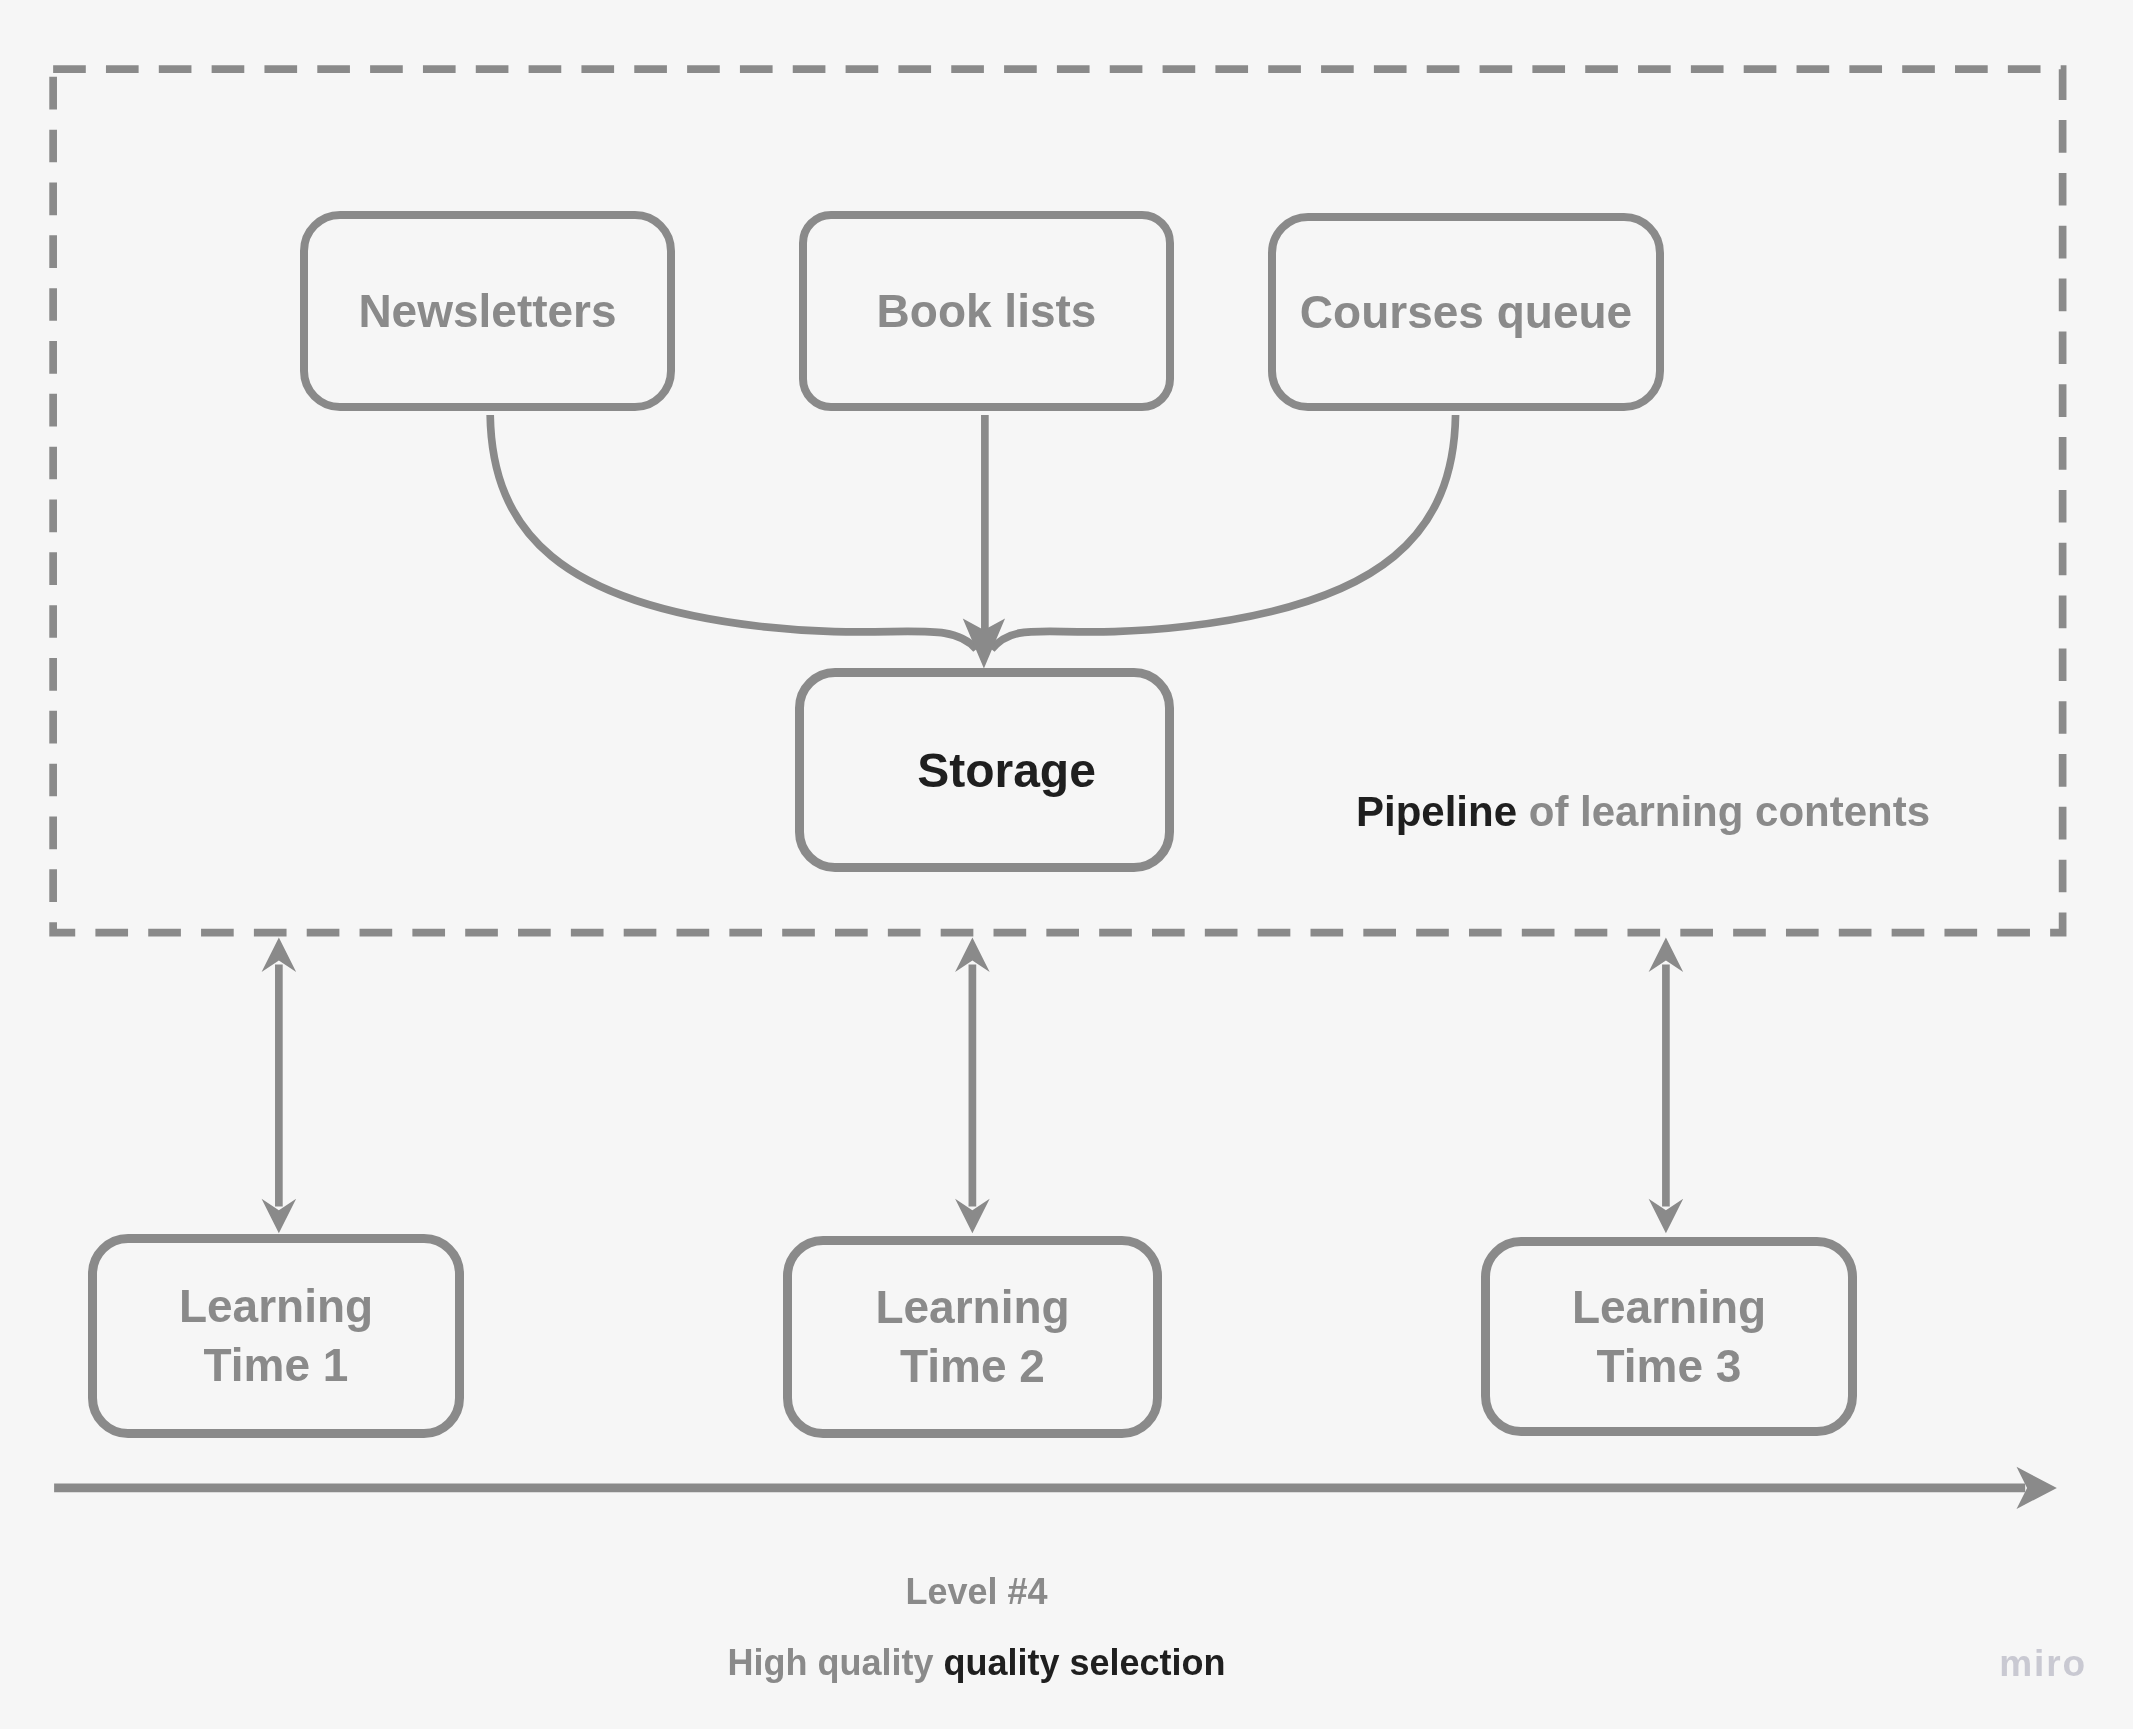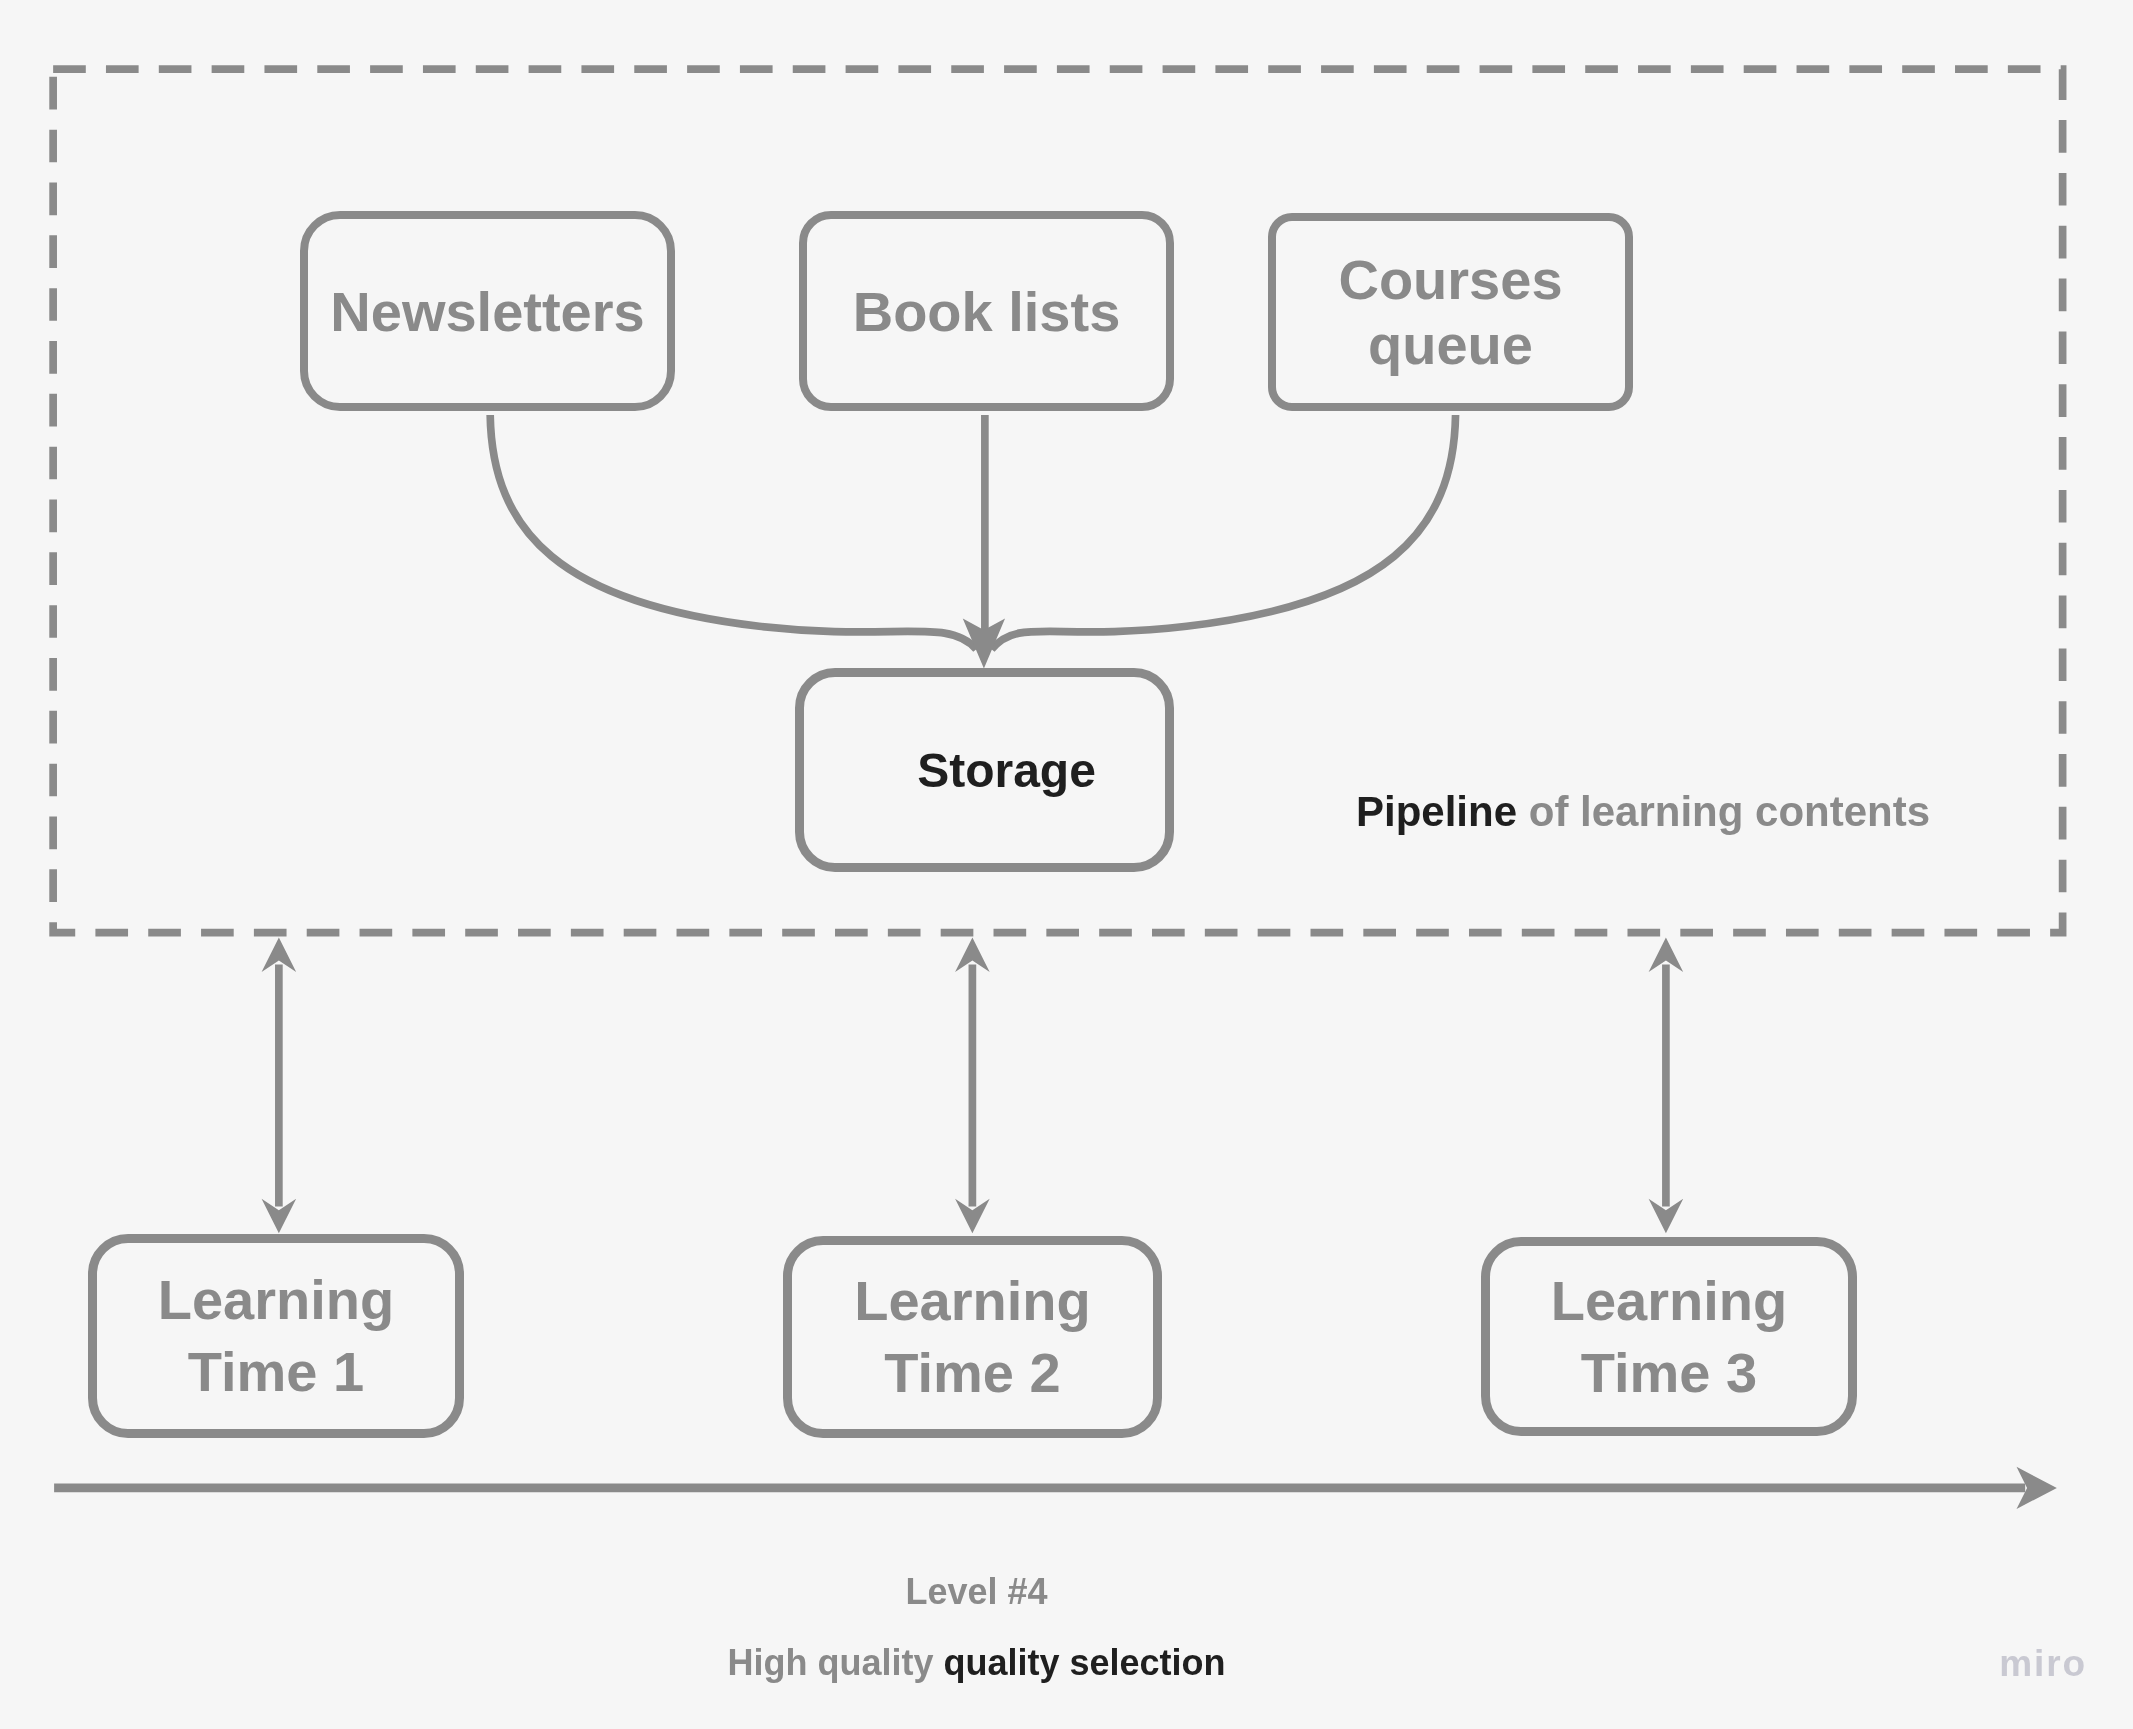--- a/index.html
+++ b/index.html
@@ -12,21 +12,21 @@
   }
   svg.wires{position:absolute;left:0;top:0;}
   .dashed-rect{fill:none;stroke:var(--stroke);stroke-width:8;stroke-dasharray:34 21;}
   .wire{fill:none;stroke:var(--stroke);stroke-width:8;}
   .wire-thick{fill:none;stroke:var(--stroke);stroke-width:9;}
   .ah{fill:var(--stroke);stroke:none;}
   .node{
     position:absolute; box-sizing:border-box;
     border:8.6px solid var(--stroke); border-radius:40px;
     display:flex; align-items:center; justify-content:center;
-    font-weight:700; font-size:56px; color:var(--gray);
+    font-weight:700; font-size:46px; color:var(--gray);
     text-align:center; background:var(--bg);
   }
   .node.dark{color:var(--dark); border-width:9.6px;padding-left:44px;}
   .node.lt{border-width:9.6px; line-height:1.28; white-space:pre-line;}
   .pipeline-caption{
     position:absolute; left:1356px; top:780px; width:634px; height:63px;
     font-size:42px; font-weight:700; text-align:left; line-height:63px;
     color:var(--gray); white-space:nowrap;
   }
   .pipeline-caption .b{color:var(--dark);}
@@ -78,21 +78,21 @@
       <polygon class="ah" points="2141,1549 2099,1527 2110,1549 2099,1571"></polygon>
     </g>
   </svg>
 
   <div class="node" style="left:300px;top:211px;width:375px;height:200px;">
     <span>Newsletters</span>
   </div>
   <div class="node" style="left:799px;top:211px;width:375px;height:200px;border-radius:32px;">
     <span>Book lists</span>
   </div>
-  <div class="node" style="left:1268px;top:213px;width:365px;height:198px;border-radius:24px;">
+  <div class="node" style="left:1268px;top:213px;width:396px;height:198px;">
     <span>Courses queue</span>
   </div>
 
   <div class="node dark" style="left:795px;top:668px;width:379px;height:204px;font-size:48px;">
     <span>Storage</span>
   </div>
 
   <div class="pipeline-caption">
     <span class="b">Pipeline</span><span> of learning contents</span>
   </div>

